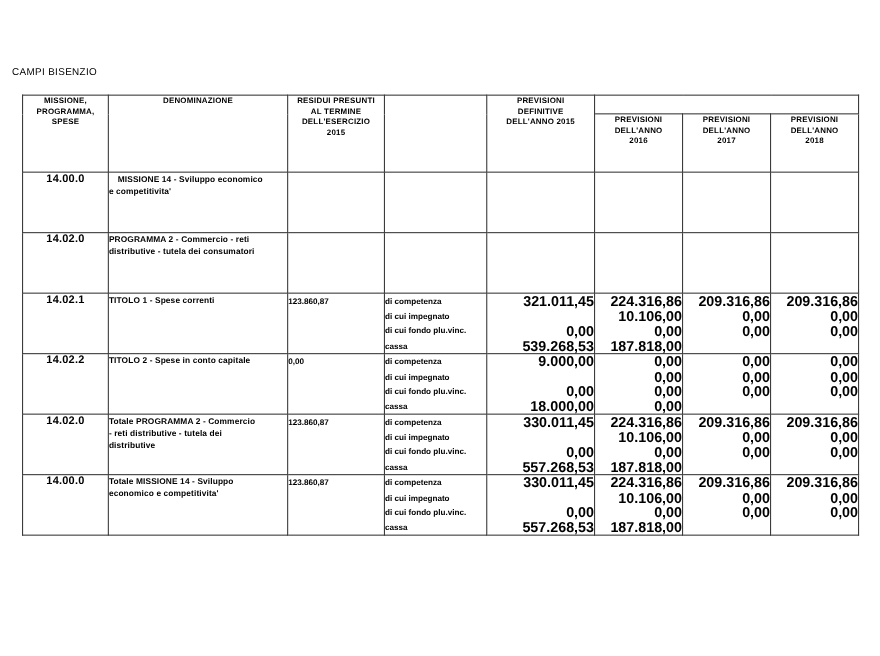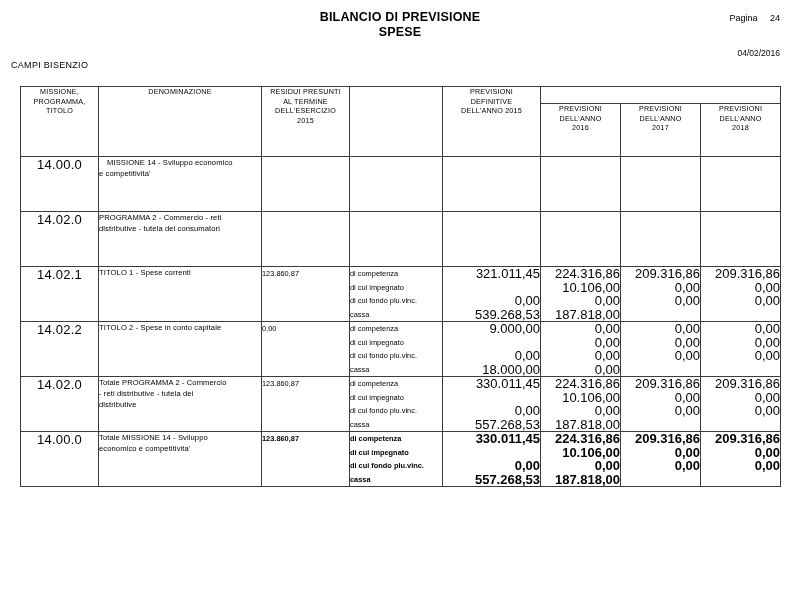--- a/index.html
+++ b/index.html
@@ -79,21 +79,21 @@
   }
   table.bilancio {
     border-collapse: collapse;
     width: 760px;
     table-layout: fixed;
   }
   table.bilancio td, table.bilancio th {
     border: 1px solid #3c3c3c;
     padding: 0;
     vertical-align: top;
-    font-weight: normal;
+    font-weight: bold;
   }
 
   
   thead th {
     text-align: center;
     vertical-align: middle;
     font-size: 7.2px;
     line-height: 9.5px;
     font-weight: normal;
     letter-spacing: 0.2px;
@@ -111,21 +111,21 @@
   }
 
   
   tbody td {
     font-size: 7.4px;
     padding: 5px 4px 6px 4px;
   }
   td.c-code {
     text-align: center;
     font-weight: bold;
-    font-size: 13px;
+    font-size: 10px;
     letter-spacing: 0.2px;
     white-space: nowrap;
   }
   td.c-denom {
     font-weight: bold;
     font-size: 7.6px;
     line-height: 11px;
     letter-spacing: 0.1px;
     text-align: justify;
     border-radius: 10px;
@@ -165,52 +165,41 @@
   col.w-2015    { width: 98px; }
   col.w-2016    { width: 80px; }
   col.w-2017    { width: 80px; }
   col.w-2018    { width: 80px; }
 </style>
 </head>
 <body>
 
 <div class="page">
 
-  <div class="doc-header">
-    <div class="title-block">
-      <span class="title-line1">BILANCIO DI PREVISIONE</span>
-      <span class="title-line2">SPESE</span>
-    </div>
-    <div class="page-label">
-      <span>Pagina</span>
-      <span class="pg-num">24</span>
-    </div>
-    <div class="doc-date">04/02/2016</div>
-  </div>
 
   <div class="entity-name">CAMPI BISENZIO</div>
 
   <div class="tbl-wrap">
     <table class="bilancio">
       <colgroup>
         <col class="w-code">
           <col class="w-denom">
           <col class="w-residui">
           <col class="w-voci">
         <col class="w-2015">
           <col class="w-2016">
           <col class="w-2017">
           <col class="w-2018">
       </colgroup>
       <thead>
         <tr>
           <th rowspan="2">
             <span>MISSIONE,</span><br>
             <span>PROGRAMMA,</span><br>
-            <span>TITOLO</span>
+            <span>SPESE</span>
           </th>
           <th rowspan="2">DENOMINAZIONE</th>
           <th rowspan="2">
             <span>RESIDUI PRESUNTI</span><br>
             <span>AL TERMINE</span><br>
             <span>DELL'ESERCIZIO</span><br>
             <span>2015</span>
           </th>
           <th rowspan="2"></th>
           <th rowspan="2">

